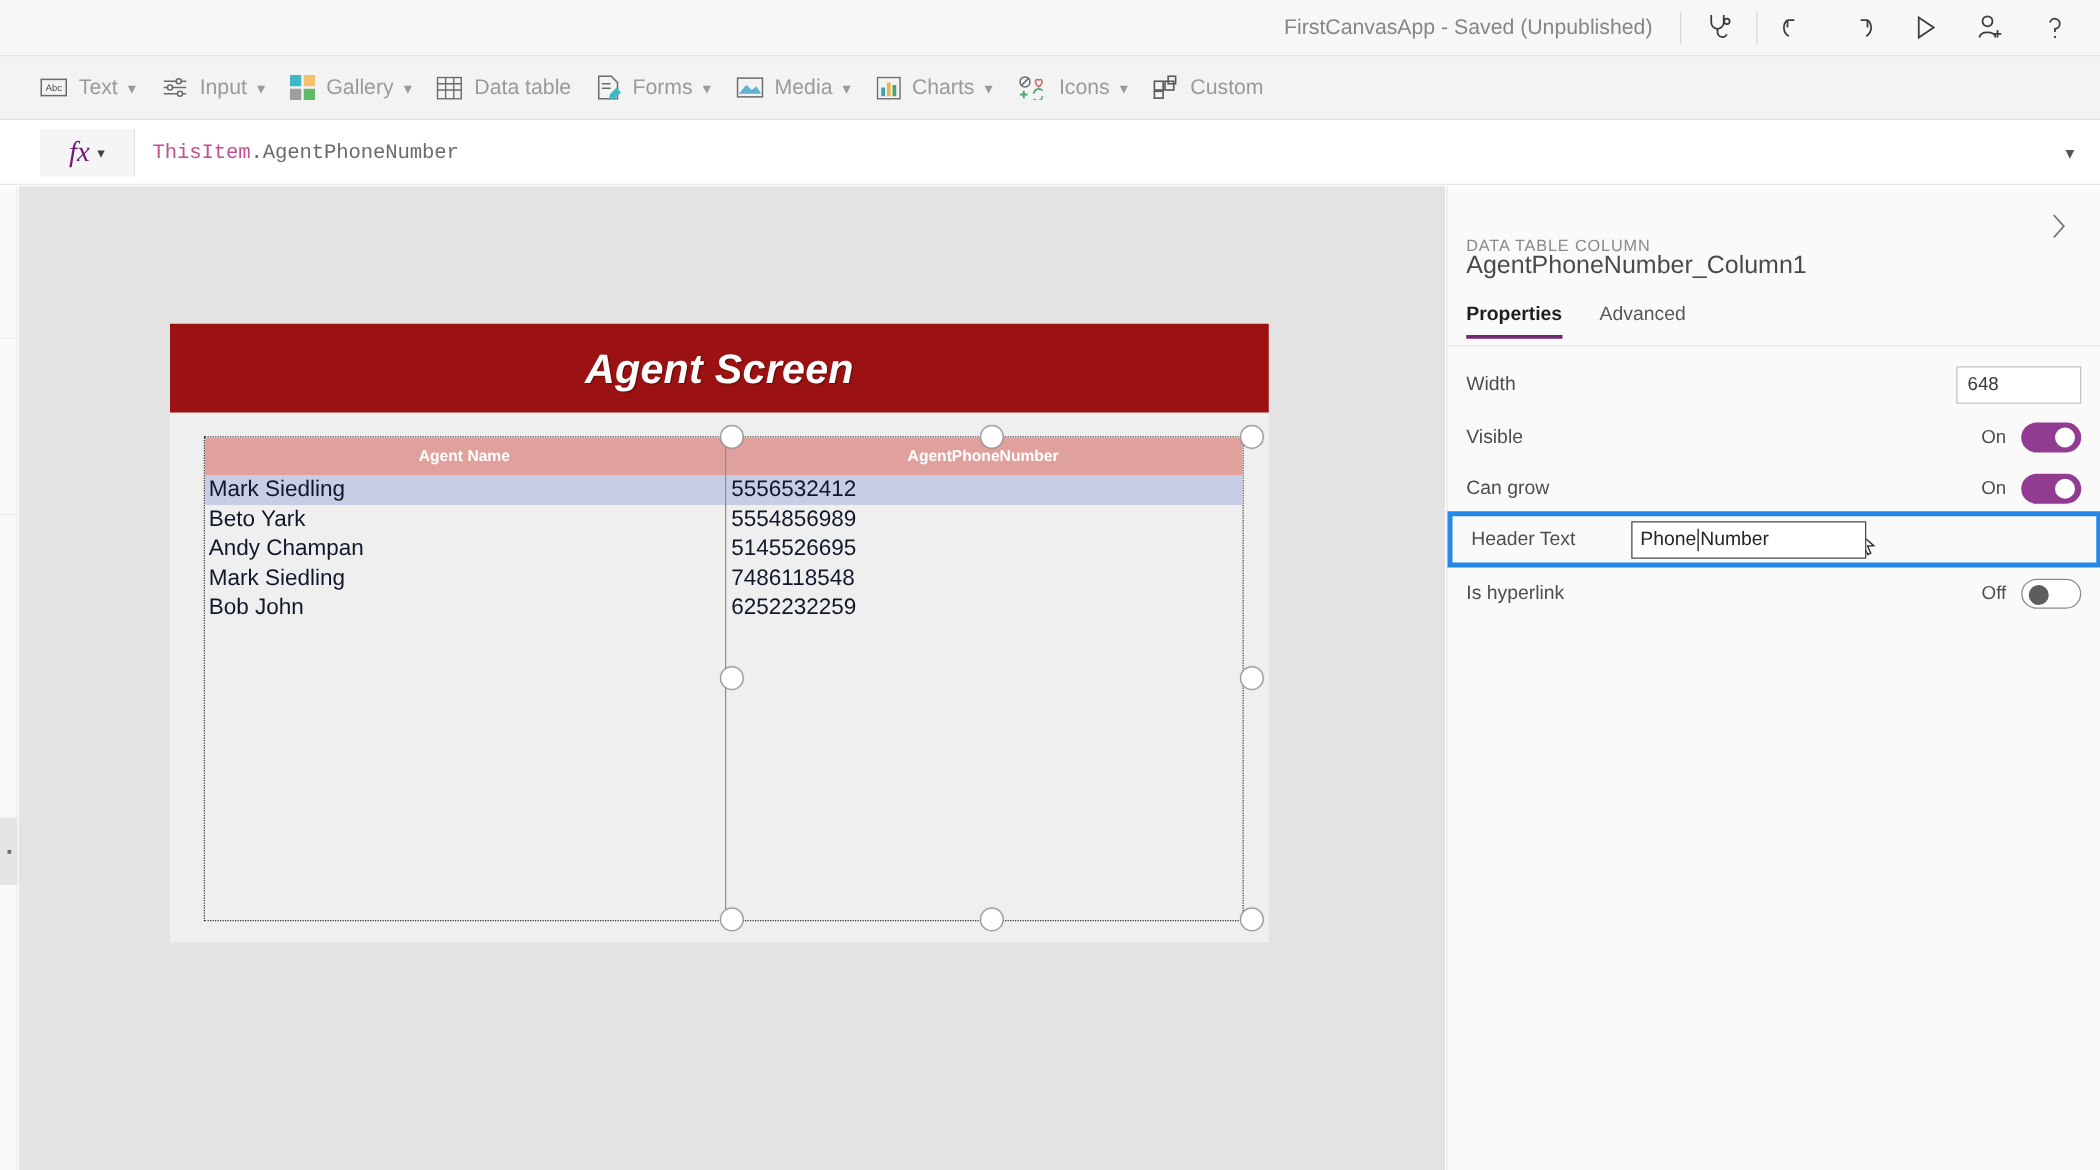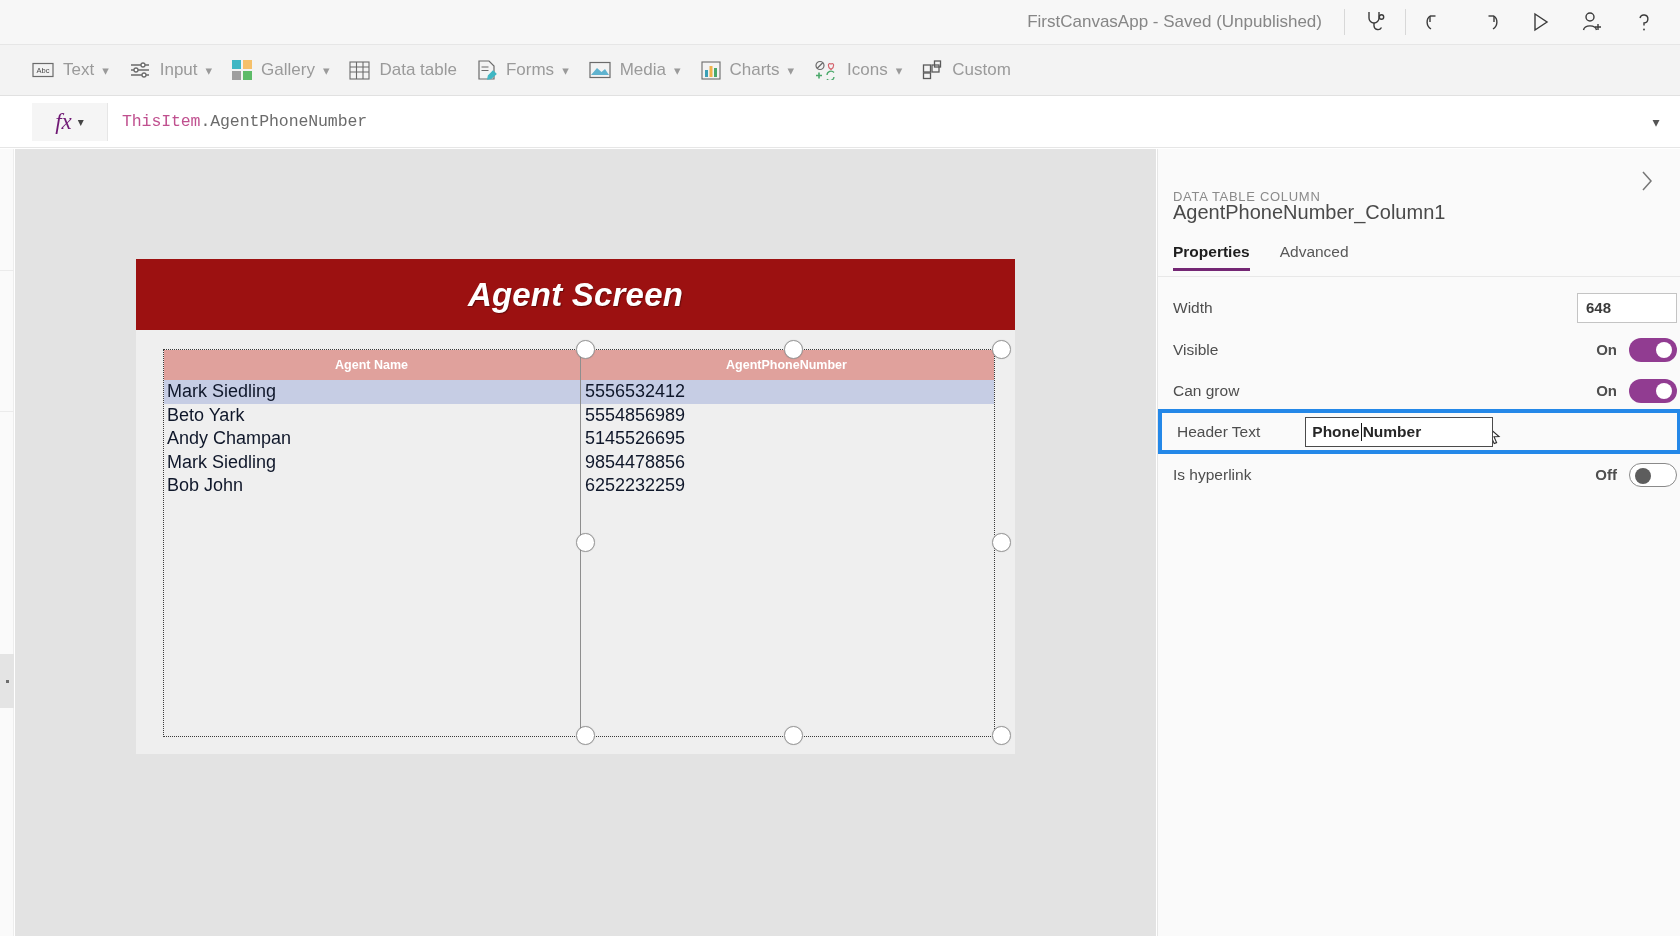--- a/index.html
+++ b/index.html
@@ -147,21 +147,21 @@
   .rp-tab.active::after {
     content: ""; position: absolute; left: 0; bottom: 0; width: 100%; height: 3px; background: #742774;
   }
   .rp-tabline { position: absolute; left: 0; top: 127px; width: 523px; height: 1px; background: #e8e8e8; }
 
   .prop-row {
     position: absolute; left: 0; width: 523px; height: 41px;
     display: flex; align-items: center;
   }
   .prop-label { margin-left: 15px; font-size: 15.5px; color: #4e4e4e; }
-  .prop-right { margin-left: auto; display: flex; align-items: center; gap: 12px; padding-right: 4px; font-weight: bold; }
+  .prop-right { margin-left: auto; display: flex; align-items: center; gap: 12px; padding-right: 16px; }
   .prop-value-box {
     width: 100px; height: 30px; background: #ffffff; border: 1px solid #c4c4c4;
     display: flex; align-items: center; padding-left: 8px; font-size: 15px; color: #3b3b3b;
   }
   .toggle-label { font-size: 15px; color: #4e4e4e; }
   .toggle {
     width: 48px; height: 24px; border-radius: 12px; position: relative;
   }
   .toggle.on { background: #913c91; }
   .toggle.off { background: #ffffff; border: 1px solid #8a8a8a; }
@@ -388,21 +388,21 @@
         <div class="dt-row">
           <div class="dt-td c0">Beto Yark</div>
           <div class="dt-td c1">5554856989</div>
         </div>
         <div class="dt-row">
           <div class="dt-td c0">Andy Champan</div>
           <div class="dt-td c1">5145526695</div>
         </div>
         <div class="dt-row">
           <div class="dt-td c0">Mark Siedling</div>
-          <div class="dt-td c1">9854478856</div>
+          <div class="dt-td c1">7486118548</div>
         </div>
         <div class="dt-row">
           <div class="dt-td c0">Bob John</div>
           <div class="dt-td c1">6252232259</div>
         </div>
 
         <div class="col-split"></div>
       </div>
 
       <div class="handle" style="left:440px; top:81px;"></div>

